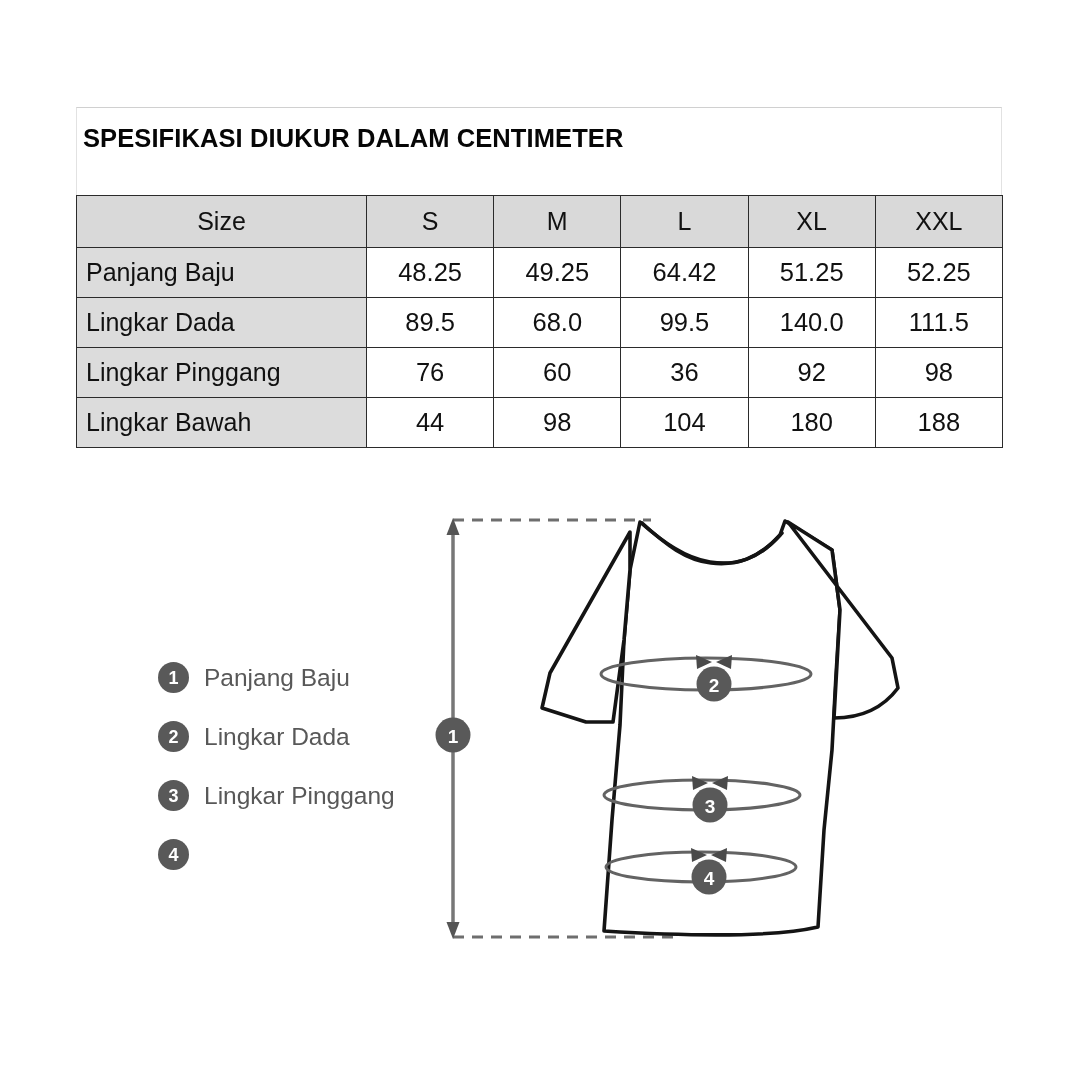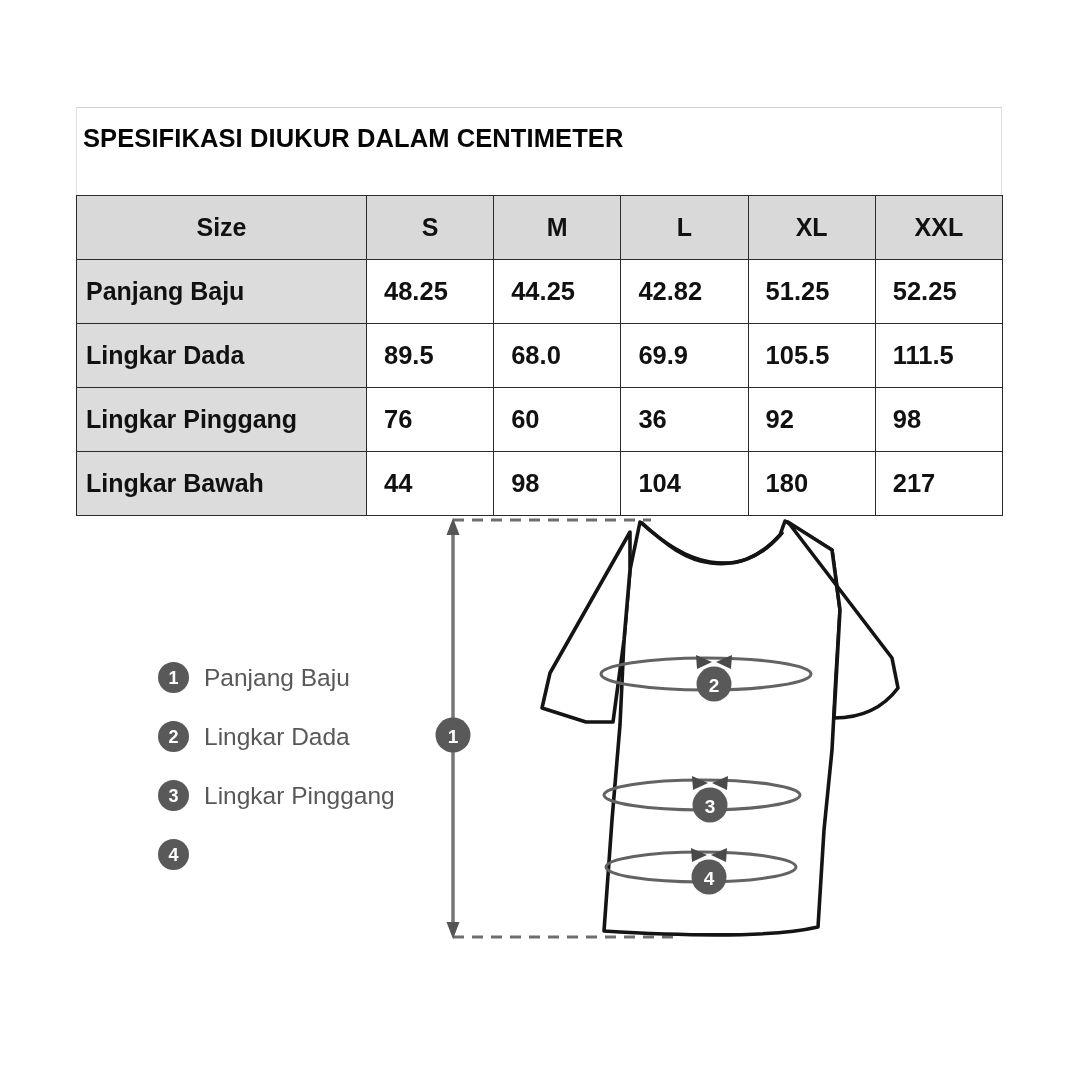--- a/index.html
+++ b/index.html
@@ -49,23 +49,23 @@
   .size-table {
     position: absolute;
     left: 76px;
     top: 195px;
     width: 926px;
     border-collapse: collapse;
     table-layout: fixed;
   }
   .size-table td, .size-table th {
     border: 1px solid #2b2b2b;
-    padding: 17px;
+    padding: 0;
     height: 50px;
-    font-weight: bold;
+    font-weight: normal;
     color: #111111;
     font-family: "Liberation Sans", sans-serif;
     margin-top: 16px;
   }
   .size-table thead th { height: 52px; }
   .col-label { width: 290px; }
   .col-size  { width: 127.2px; }
 
   th.hdr {
     background: #d9d9d9;
@@ -80,20 +80,21 @@
   }
   td.rowlabel {
     background: #dcdcdc;
     text-align: left;
     padding-left: 9px;
     font-size: 25px;
     color: #111111;
   }
   td.val {
     background: #ffffff;
+    text-align: center;
     font-size: 25.5px;
     color: #111111;
   }
 
   
   .legend {
     position: absolute;
     left: 158px;
     top: 648px;
   }
@@ -167,48 +168,48 @@
         <th class="hdr">M</th>
         <th class="hdr">L</th>
         <th class="hdr">XL</th>
         <th class="hdr">XXL</th>
       </tr>
     </thead>
     <tbody>
       <tr>
         <td class="rowlabel">Panjang Baju</td>
         <td class="val">48.25</td>
-        <td class="val">44.25</td>
-        <td class="val">42.82</td>
+        <td class="val">49.25</td>
+        <td class="val">64.42</td>
         <td class="val">51.25</td>
         <td class="val">52.25</td>
       </tr>
       <tr>
         <td class="rowlabel">Lingkar Dada</td>
         <td class="val">89.5</td>
         <td class="val">68.0</td>
-        <td class="val">69.9</td>
-        <td class="val">105.5</td>
+        <td class="val">99.5</td>
+        <td class="val">140.0</td>
         <td class="val">111.5</td>
       </tr>
       <tr>
         <td class="rowlabel">Lingkar Pinggang</td>
         <td class="val">76</td>
         <td class="val">60</td>
         <td class="val">36</td>
         <td class="val">92</td>
         <td class="val">98</td>
       </tr>
       <tr>
         <td class="rowlabel">Lingkar Bawah</td>
         <td class="val">44</td>
         <td class="val">98</td>
         <td class="val">104</td>
         <td class="val">180</td>
-        <td class="val">217</td>
+        <td class="val">188</td>
       </tr>
     </tbody>
   </table>
 
   <div class="legend">
     <div class="legend-row">
       <div class="legend-badge">1</div>
       <div class="legend-label">Panjang Baju</div>
     </div>
     <div class="legend-row">

